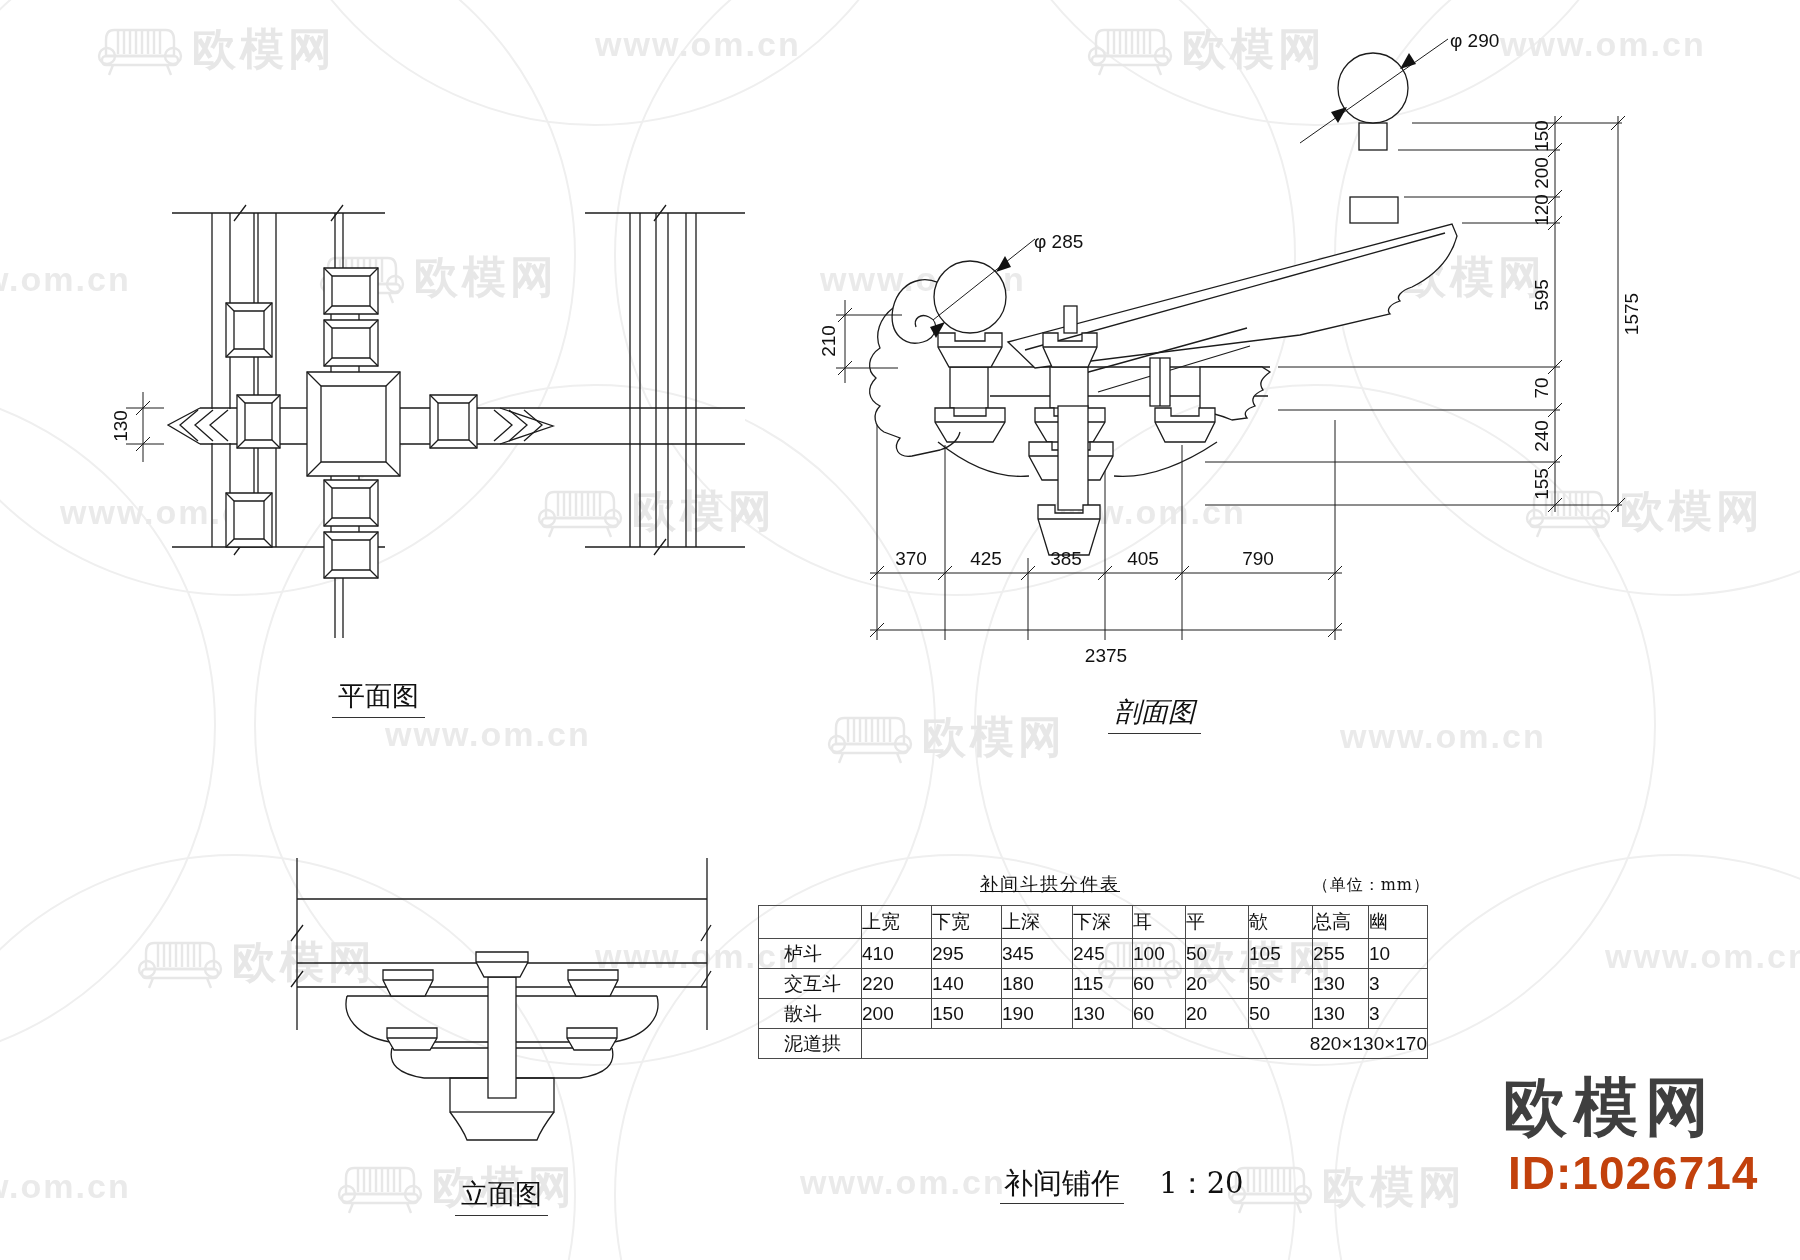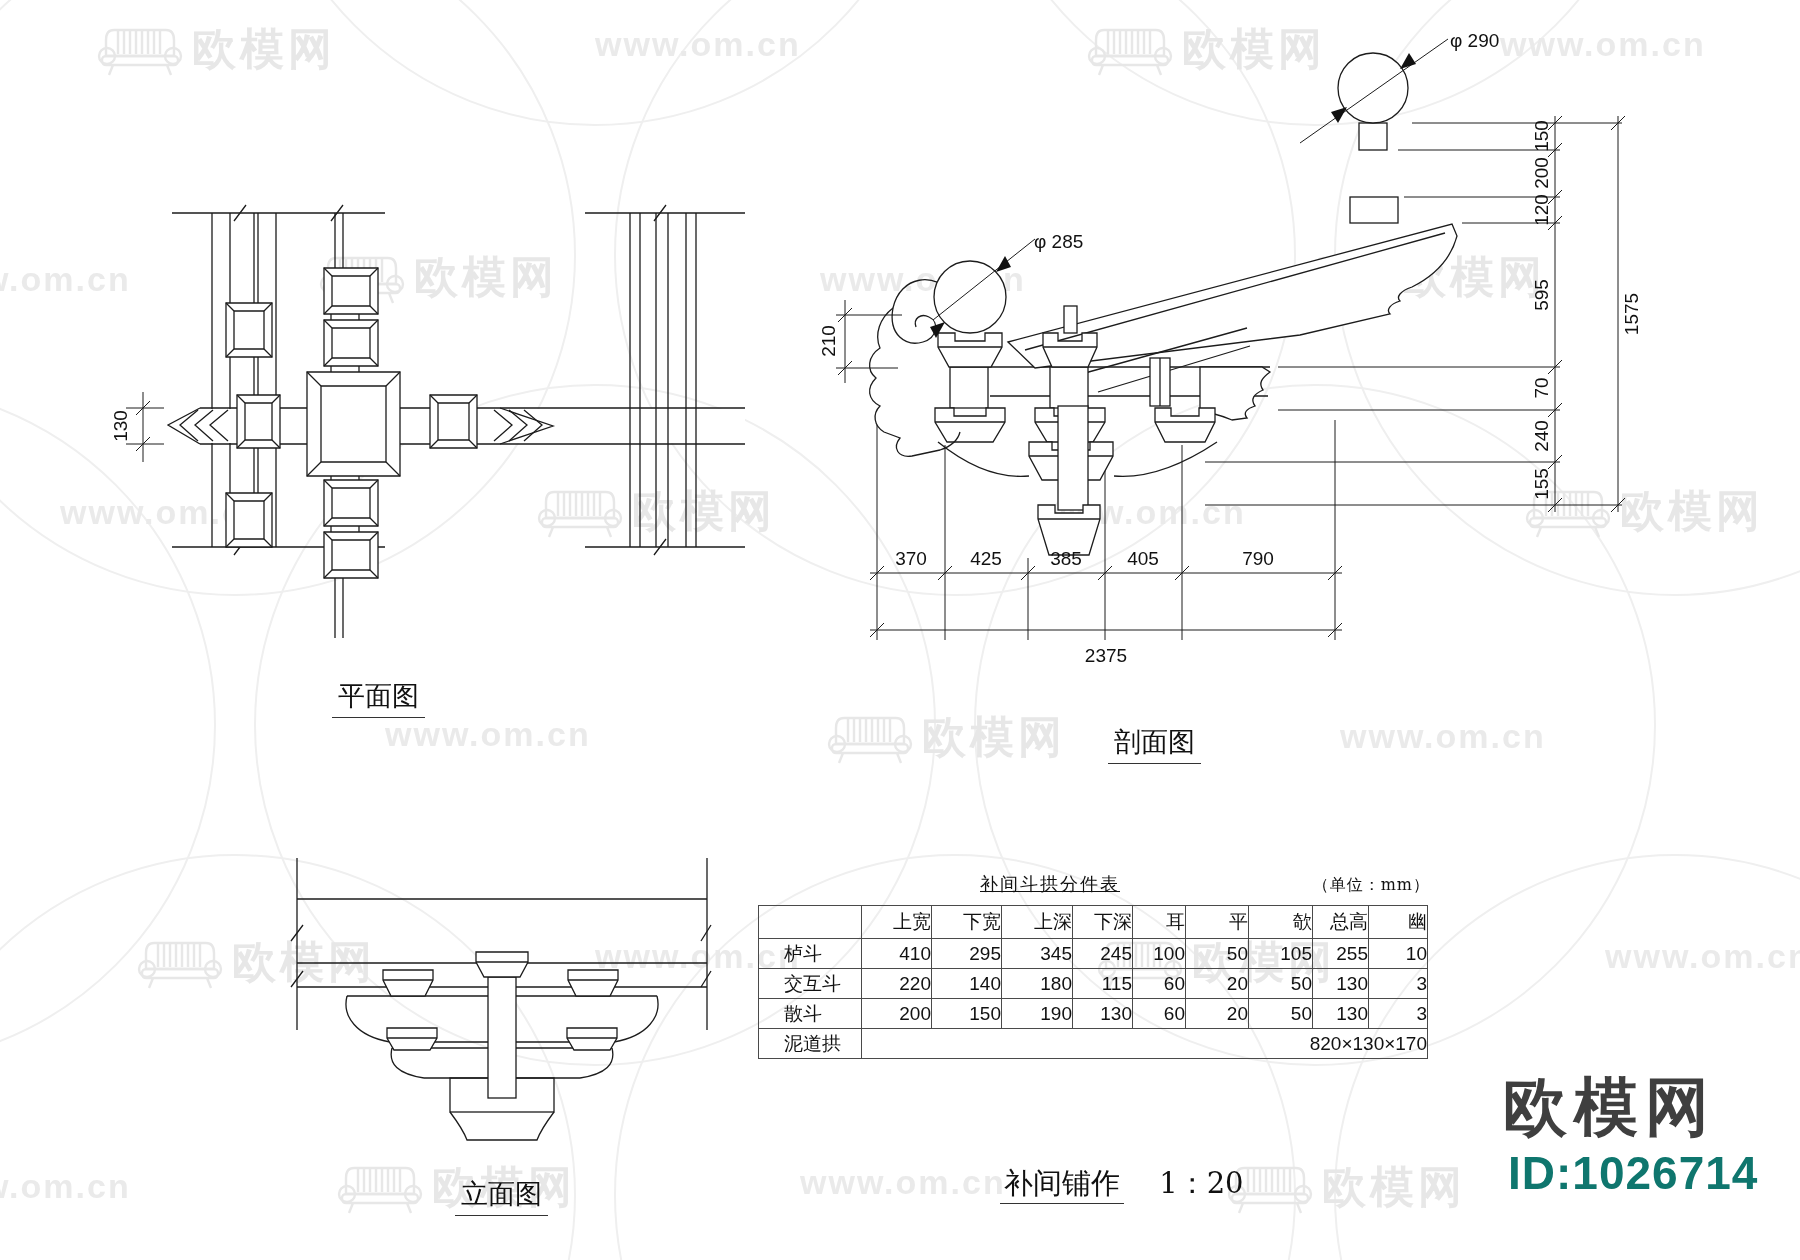--- a/index.html
+++ b/index.html
@@ -21,30 +21,30 @@
   .sheet-cap{position:absolute;left:1000px;top:1164px;font:29px "DejaVu Serif","Liberation Serif",serif;color:#111;}
   .sheet-cap .nm{border-bottom:1px solid #333;padding:0 4px 3px 4px;}
   .sheet-cap .sc{margin-left:26px;margin-top:36px;}
   
   #tablebox{position:absolute;left:758px;top:872px;width:672px;background:transparent;color:#111;}
   .tbl-head{display:flex;align-items:flex-end;font:18px "DejaVu Serif","Liberation Serif",serif;
             letter-spacing:2px;margin-bottom:9px;}
   .tbl-title{margin-left:222px;text-decoration:underline;}
   .tbl-unit{margin-left:auto;font-size:16px;letter-spacing:1px;}
   table.parts{border-collapse:collapse;width:670px;table-layout:fixed;background:transparent;}
-  table.parts td{border:1px solid #4a4a4a;height:29px;text-align:right;
+  table.parts td{border:1px solid #4a4a4a;height:29px;text-align:left;
                  font:19px "Liberation Sans",sans-serif;padding:0;}
   table.parts tr.hdr td{font:19px "DejaVu Serif","Liberation Serif",serif;height:32px;}
   table.parts td.nm{text-align:left;padding-left:25px;font:19px "DejaVu Serif","Liberation Serif",serif;}
   table.parts td.mv{text-align:right;padding-left:10px;}
   
   .site{position:absolute;left:1503px;top:1064px;font:bold 64px "Liberation Sans",sans-serif;
         color:#3f3f3f;letter-spacing:7px;}
   .sid{position:absolute;left:1508px;top:1146px;font:600 46px "Liberation Sans",sans-serif;
-       color:#0f766e;letter-spacing:1px;}
+       color:#c2410c;letter-spacing:1px;}
 </style>
 </head>
 <body>
 
 <div id="page">
 
   <svg id="wm" width="1800" height="1260" viewBox="0 0 1800 1260">
     <defs>
       <g id="sofa" stroke="#e7e7e7" stroke-width="2.4" fill="none">
         <path d="M14,18 q-8,0 -8,10 v16 h68 v-16 q0,-10 -8,-10 z"></path>
@@ -261,21 +261,21 @@
 
       <rect class="lnw" x="488" y="977" width="28" height="121"></rect>
       <g id="elev-dou-center">
           <path d="M476,952 h52 v10 l-8,15 h-36 l-8,-15 z" class="lnw"></path>
           <path d="M476,962 h52" class="ln"></path>
         </g>
     </g>
   </svg>
 
   <div class="caption" style="left:332px;top:678px;">平面图</div>
-  <div class="caption" style="left:1108px;top:724px;">剖面图</div>
+  <div class="caption" style="left:1108px;top:694px;font-style:italic;">剖面图</div>
   <div class="caption" style="left:455px;top:1176px;">立面图</div>
 
   <div class="sheet-cap">
     <span class="nm">补间铺作</span>
     <span class="sc">1：20</span>
   </div>
 
   <div id="tablebox">
     <div class="tbl-head">
       <span class="tbl-title">补间斗拱分件表</span>

